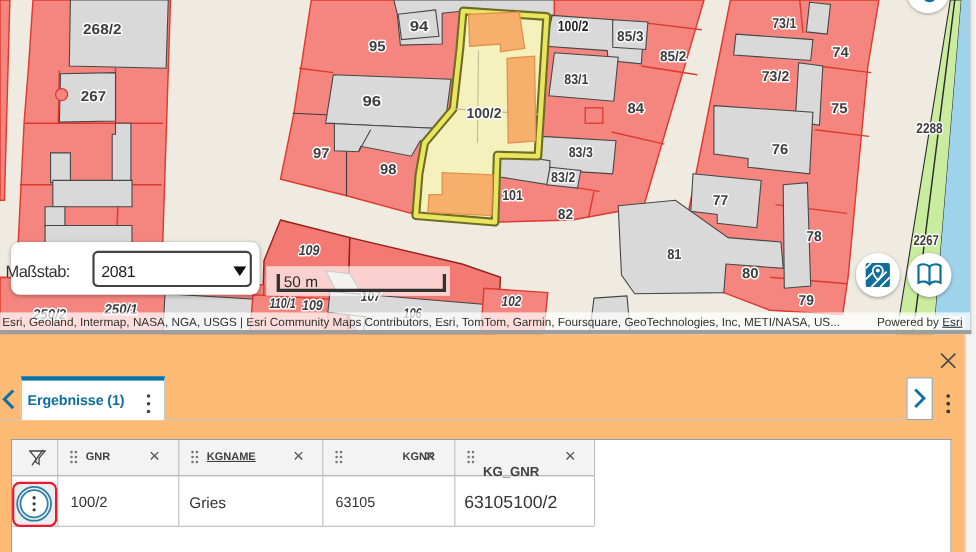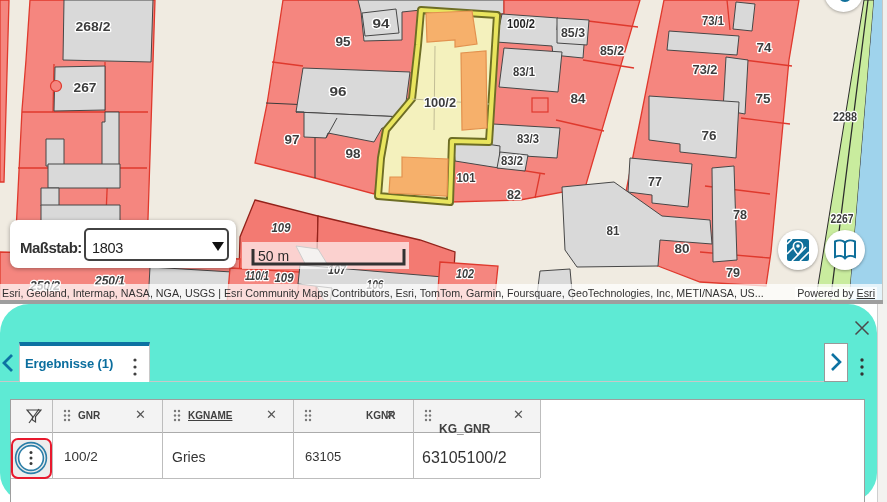--- a/index.html
+++ b/index.html
@@ -152,23 +152,23 @@
 
     </svg>
     
     <div class="abs" style="left:242px;top:242px;width:167px;height:27px;background:rgba(255,255,255,0.66);"></div>
     <svg class="abs" style="left:242px;top:242px;" width="167" height="27" viewBox="0 0 167 27">
       <path d="M11,7 L11,22 L162,22 L162,7" fill="none" stroke="#323232" stroke-width="3"></path>
       <text x="16" y="19" font-family="Liberation Sans, sans-serif" font-size="14" fill="#2b2b2b">50 m</text>
     </svg>
     
     <div class="abs" style="left:10px;top:220px;width:226px;height:48px;background:#fff;border-radius:8px;box-shadow:0 1px 4px rgba(0,0,0,0.35);"></div>
-    <div class="abs" style="left:20px;top:239px;font-size:15px;letter-spacing:-0.5px;color:#323232;font-weight:bold;">Maßstab:</div>
+    <div class="abs" style="left:5px;top:239px;font-size:15px;letter-spacing:-0.5px;color:#323232;">Maßstab:</div>
     <div class="abs" style="left:84px;top:228px;width:145px;height:33px;background:#fff;border:2px solid #424242;border-radius:5px;box-sizing:border-box;"></div>
-    <div class="abs" style="left:92px;top:240px;font-size:14.5px;letter-spacing:-0.3px;color:#1e1e1e;">1803</div>
+    <div class="abs" style="left:92px;top:240px;font-size:14.5px;letter-spacing:-0.3px;color:#1e1e1e;">2081</div>
     <svg class="abs" style="left:212px;top:242px;" width="12" height="9">
         <polygon points="0,0 12,0 6,9" fill="#111"></polygon>
       </svg>
     
     <div class="abs" style="left:824px;top:-27px;width:39px;height:39px;border-radius:50%;background:#fff;box-shadow:0 1px 3px rgba(0,0,0,0.3);"></div>
     <div class="abs" style="left:838px;top:-6px;width:14px;height:8px;border-radius:0 0 9px 9px;background:#0f6f9a;"></div>
     <div class="abs" style="left:778px;top:230px;width:40px;height:40px;border-radius:50%;background:#fff;box-shadow:0 1px 3px rgba(0,0,0,0.35);"></div>
     <svg class="abs" style="left:786px;top:238px;" width="24" height="24" viewBox="0 0 24 24">
       <rect x="1" y="1" width="22" height="22" rx="2" fill="#0f6f9a"></rect>
       <path d="M1,16 L9,8 M6,23 L20,9 M14,23 L23,14 M1,6 L6,1" stroke="#fff" stroke-width="1.6" fill="none"></path>
@@ -184,21 +184,21 @@
     <div class="abs" style="left:0;top:284px;width:882px;height:16px;background:rgba(255,255,255,0.72);"></div>
     <div class="abs" style="left:2px;top:287px;width:880px;font-size:10.7px;color:#323232;white-space:nowrap;">Esri, Geoland, Intermap, NASA, NGA, USGS | Esri Community Maps Contributors, Esri, TomTom, Garmin, Foursquare, GeoTechnologies, Inc, METI/NASA, US...</div>
     <div class="abs" style="right:5px;top:287px;font-size:10.7px;color:#323232;background:rgba(255,255,255,0.72);padding:0 2px;margin-left:28px;">Powered by <span style="text-decoration:underline;">Esri</span></div>
   </div>
 
   <div class="abs" style="left:882px;top:0;width:5px;height:502px;background:#f0efed;border-left:1px solid #c9c7c4;box-sizing:border-box;"></div>
 
   <div class="abs" style="left:0;top:300px;width:883px;height:4px;background:#9e9e9e;"></div>
   <div class="abs" style="left:877px;top:304px;width:10px;height:198px;background:#f3f2f0;border-left:1px solid #cfcfcf;box-sizing:border-box;"></div>
 
-  <div class="abs" id="panel" style="left:0;top:304px;width:877px;height:198px;background:#5eead4;border-radius:29px;">
+  <div class="abs" id="panel" style="left:0;top:304px;width:877px;height:198px;background:#fdba74;">
 
     <svg class="abs" style="left:854px;top:16px;" width="16" height="16" viewBox="0 0 16 16">
       <path d="M1.5,1.5 L14.5,14.5 M14.5,1.5 L1.5,14.5" stroke="#4a4a4a" stroke-width="1.5"></path>
     </svg>
 
     <svg class="abs" style="left:1px;top:49px;" width="14" height="20" viewBox="0 0 14 20">
       <path d="M11,2 L3,10 L11,18" fill="none" stroke="#0d72a2" stroke-width="2.8"></path>
     </svg>
     <div class="abs" style="left:19px;top:38px;width:131px;height:40px;border-left:1px solid #c8c8c8;border-right:1px solid #c8c8c8;border-top:4px solid #0d72a2;box-sizing:border-box;background:#fff;"></div>
     <div class="abs" style="left:25px;top:52px;font-size:13px;font-weight:700;color:#0b6e9e;letter-spacing:-0.1px;">Ergebnisse (1)</div>

